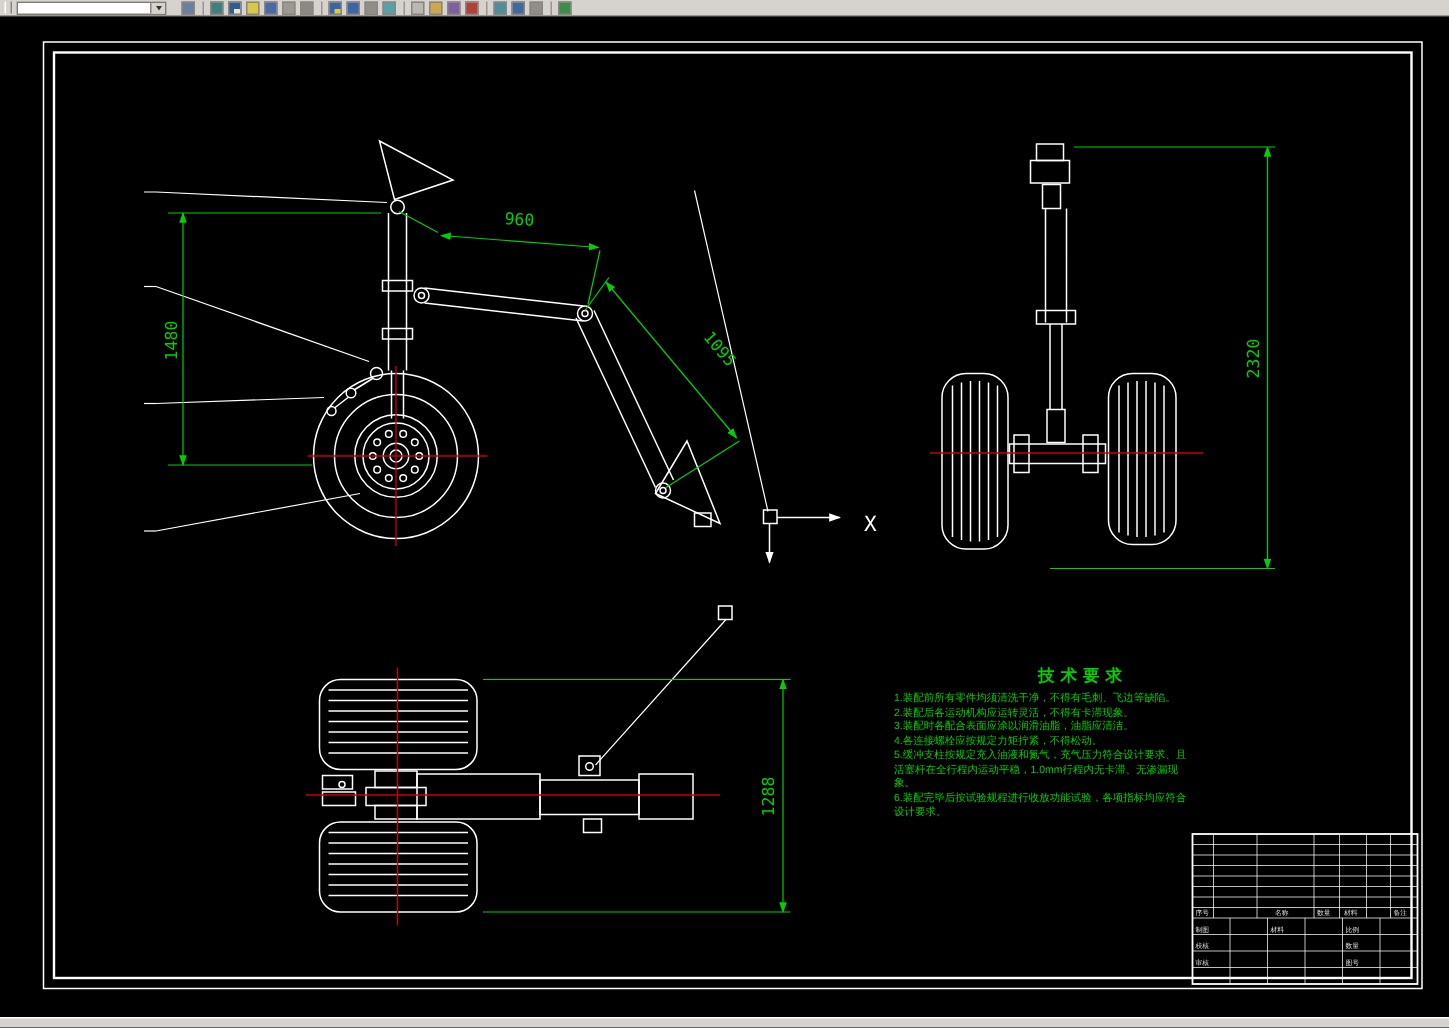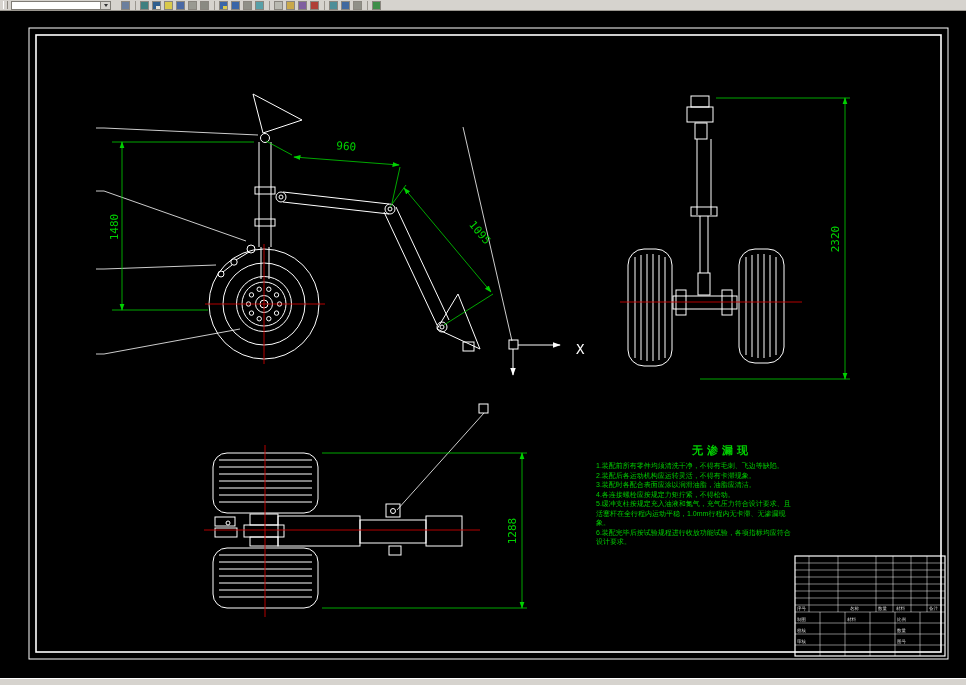--- a/index.html
+++ b/index.html
@@ -322,21 +322,21 @@
       <text x="797" y="632">审核</text>
       <text x="847" y="610">材料</text>
       <text x="897" y="610">比例</text>
       <text x="897" y="621">数量</text>
       <text x="897" y="632">图号</text>
     </g>
   </g>
 </svg>
 
 <div class="techreq">
-  <div class="t">无渗漏现</div>
+  <div class="t">技术要求</div>
   <div class="l">1.装配前所有零件均须清洗干净，不得有毛刺、飞边等缺陷。</div>
   <div class="l">2.装配后各运动机构应运转灵活，不得有卡滞现象。</div>
   <div class="l">3.装配时各配合表面应涂以润滑油脂，油脂应清洁。</div>
   <div class="l">4.各连接螺栓应按规定力矩拧紧，不得松动。</div>
   <div class="l">5.缓冲支柱按规定充入油液和氮气，充气压力符合设计要求、且</div>
   <div class="l">  活塞杆在全行程内运动平稳，1.0mm行程内无卡滞、无渗漏现</div>
   <div class="l">  象。</div>
   <div class="l">6.装配完毕后按试验规程进行收放功能试验，各项指标均应符合</div>
   <div class="l">  设计要求。</div>
 </div>

